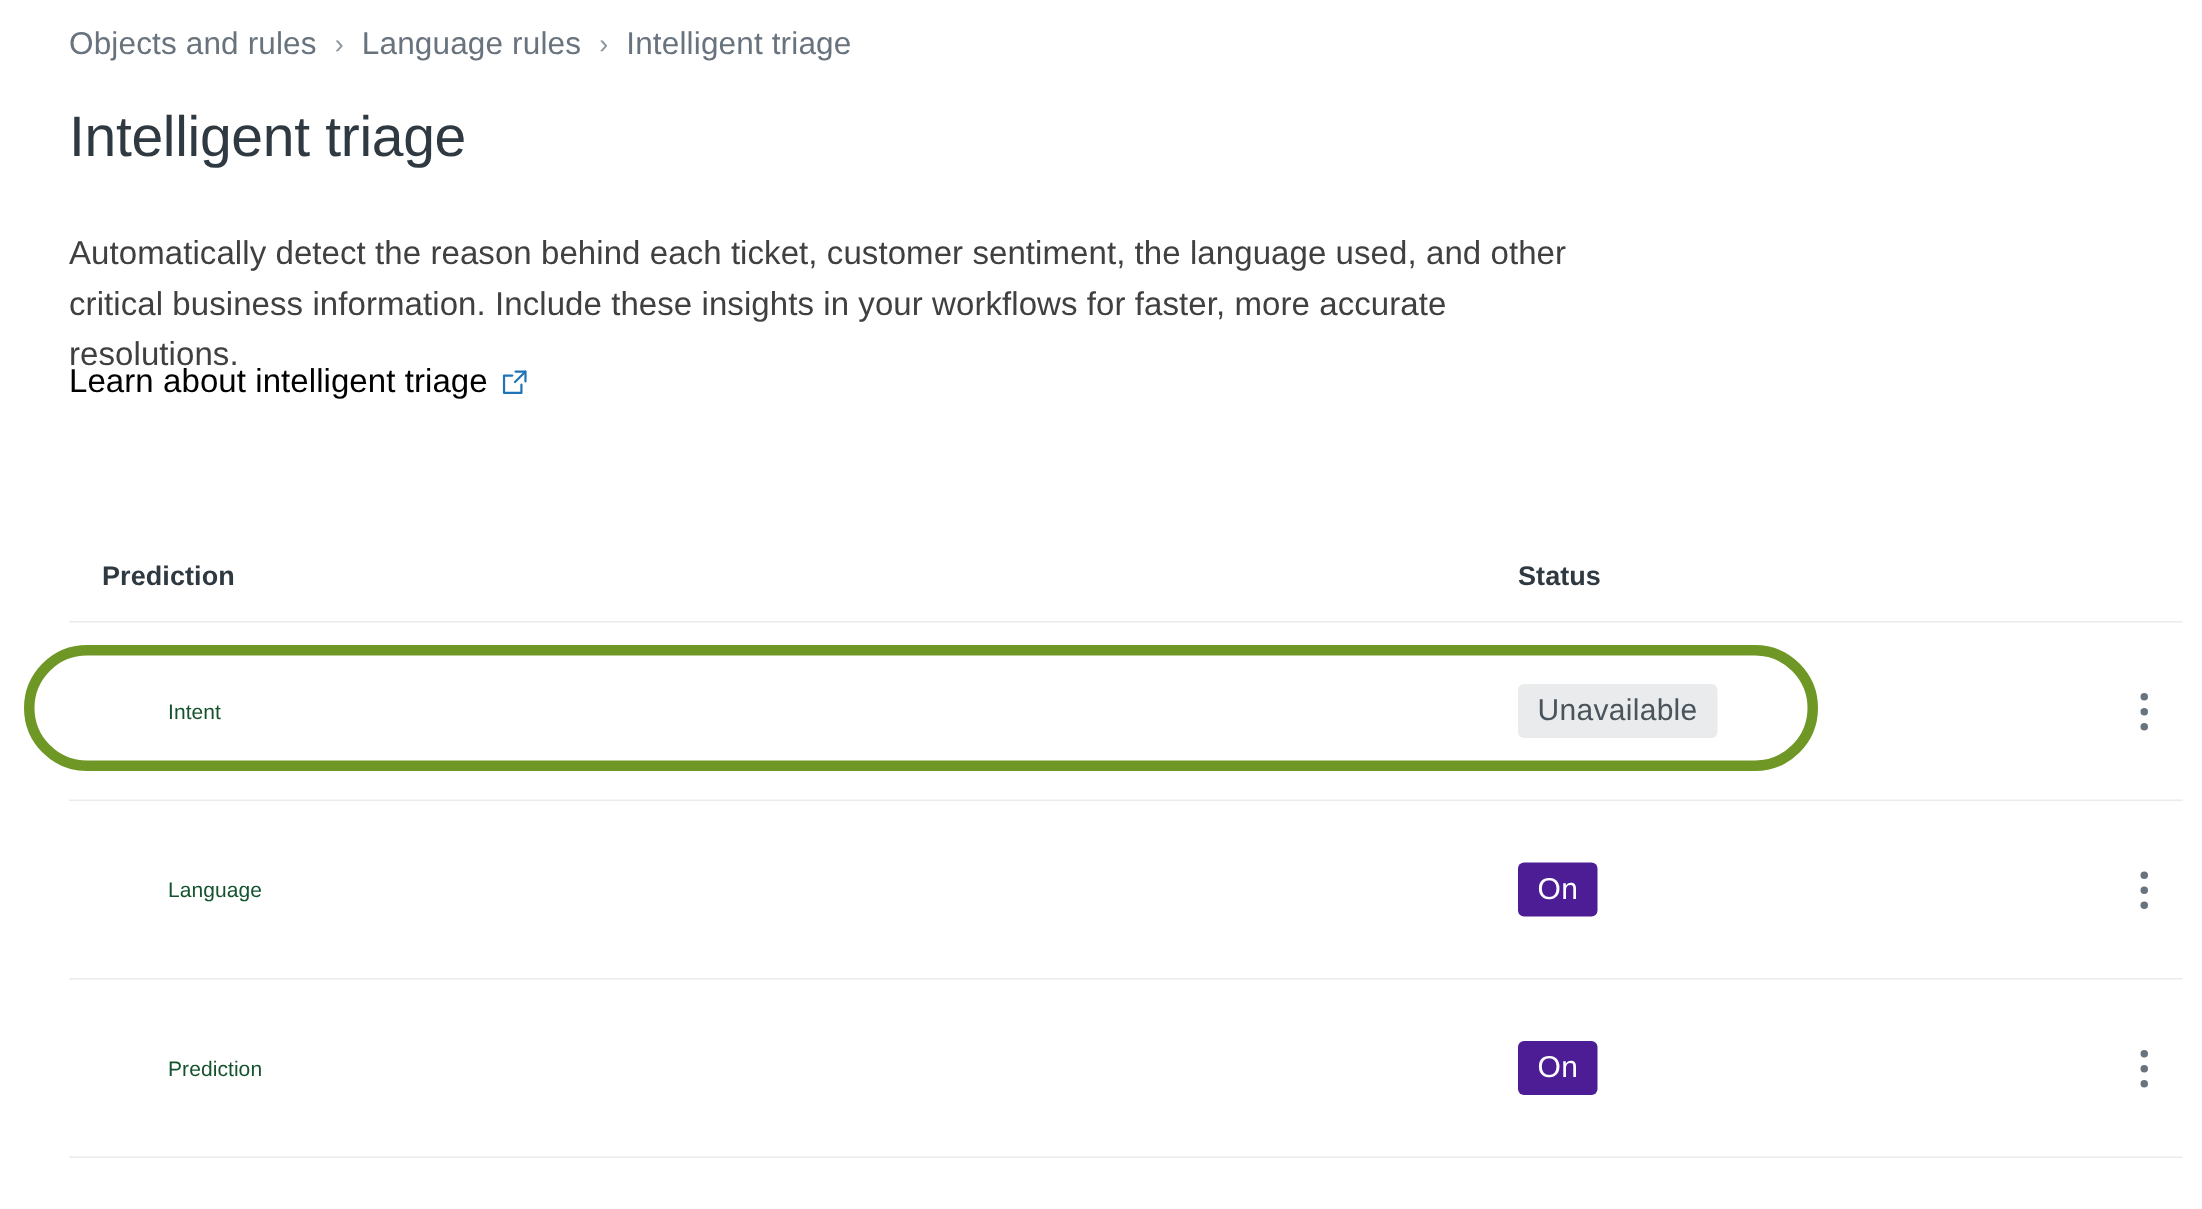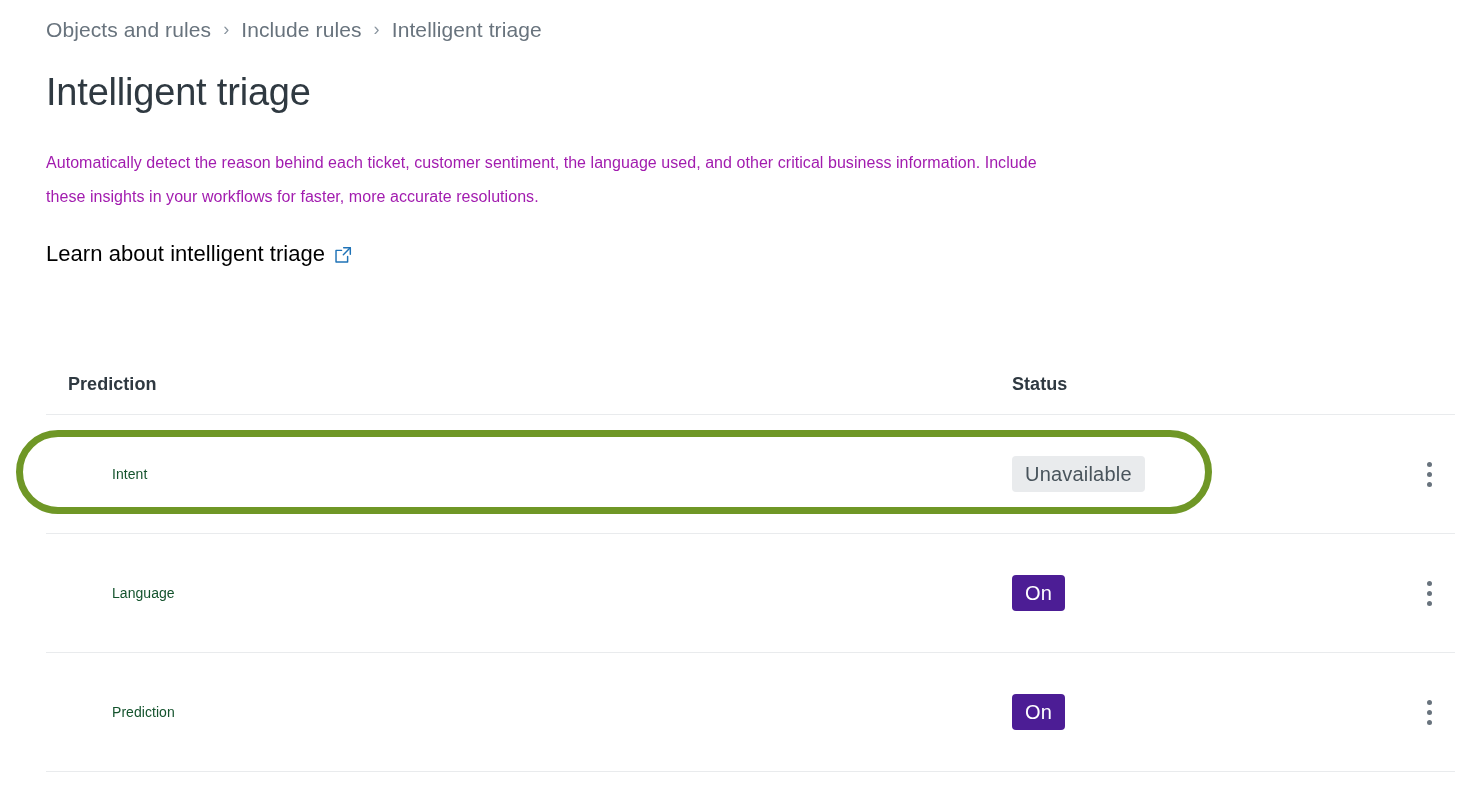--- a/index.html
+++ b/index.html
@@ -62,23 +62,23 @@
     letter-spacing: -0.2px;
     margin: 0;
   }
 
   
   .description {
     position: absolute;
     left: 46px;
     top: 130px;
     width: 1015px;
-    font-size: 16px;
+    font-size: 22px;
     line-height: 33.5px;
-    color: #a21caf;
+    color: #404040;
     letter-spacing: 0.05px;
   }
 
   .learn-link {
     position: absolute;
     left: 46px;
     top: 239px;
     display: inline-flex;
     align-items: center;
     gap: 9px;
@@ -207,21 +207,21 @@
   }
 </style>
 </head>
 <body>
 
 <div class="page">
 
   <nav class="breadcrumb">
     <a class="crumb" href="#">Objects and rules</a>
     <span class="crumb-sep">›</span>
-    <a class="crumb" href="#">Include rules</a>
+    <a class="crumb" href="#">Language rules</a>
     <span class="crumb-sep">›</span>
     <span class="crumb current">Intelligent triage</span>
   </nav>
 
   <h1 class="page-title">Intelligent triage</h1>
 
   <p class="description">Automatically detect the reason behind each ticket, customer sentiment, the language used, and other critical business information. Include these insights in your workflows for faster, more accurate resolutions.</p>
 
   <a class="learn-link" href="#">
     <span>Learn about intelligent triage</span>

